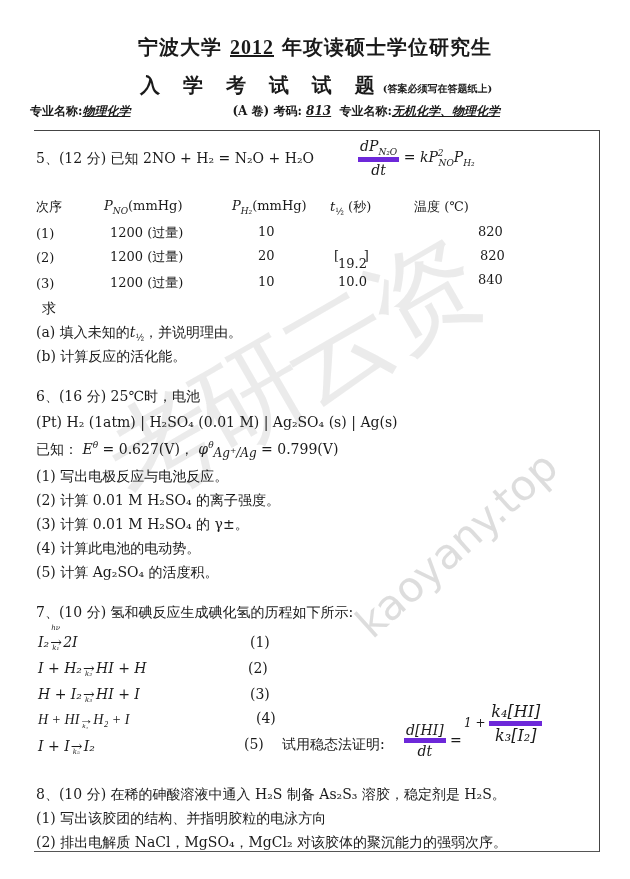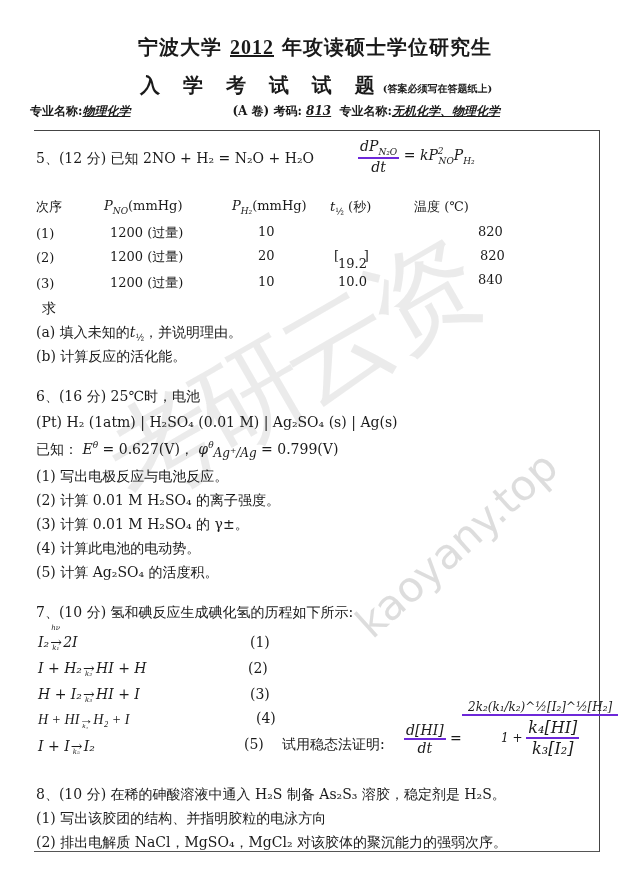--- a/index.html
+++ b/index.html
@@ -16,21 +16,21 @@
   .meta { left: 30px; top: 103px; font-size: 12px; font-weight: bold; }
   .meta .u { text-decoration: underline; font-style: italic; }
   .meta .pad { display: inline-block; }
   .frame { position: absolute; left: 34px; top: 130px; width: 565px; height: 720px;
            border-top: 1.5px solid #444; border-right: 1.5px solid #444; border-bottom: 1.5px solid #555; }
   .q { font-size: 14px; }
   .sub { font-size: 9px; vertical-align: sub; }
   .sup { font-size: 9px; vertical-align: super; }
   .it { font-style: italic; }
   .frac { display: inline-block; vertical-align: middle; text-align: center; }
-  .frac .num { display: block; border-bottom: 2px solid #6d28d9; padding: 0 2px; }
+  .frac .num { display: block; border-bottom: 5px solid #6d28d9; padding: 0 2px; }
   .frac .den { display: block; padding: 0 2px; }
   .tbl { font-size: 13px; }
   .arrow { display: inline-block; position: relative; width: 14px; text-align: center; }
   .arrow .lbl-top { position: absolute; top: -10px; left: 2px; font-size: 7px; font-style: italic; }
   .arrow .lbl-bot { position: absolute; top: 10px; left: 3px; font-size: 7px; font-style: italic; text-align: center; }
   .wm { position: absolute; color: #cfcfcf; opacity: 0.45; font-family: "DejaVu Sans", sans-serif; pointer-events: none; }
 </style>
 </head>
 <body>
 
@@ -139,21 +139,20 @@
   <span>I + I</span><span class="arrow">→<span class="lbl-bot">k₅</span></span><span>I₂</span>
 </div>
 <div class="abs q" style="left:244px; top:736px;">(5)</div>
 
 <div class="abs q" style="left:282px; top:736px;">试用稳态法证明:</div>
 <div class="abs q it" style="left:404px; top:722px;">
   <span class="frac"><span class="num">d[HI]</span><span class="den">dt</span></span> =
 </div>
 <div class="abs it" style="left:462px; top:700px; font-size:12px;">
   <span class="frac">
-    <span class="num" style="padding:0 6px;">2k₂(k₁/k₂)^½[I₂]^½[H₂]</span>
     <span class="den" style="padding-top:2px;">
       <span>1 +</span>
       <span class="frac" style="font-size:16px;"><span class="num">k₄[HI]</span><span class="den">k₃[I₂]</span></span>
     </span>
   </span>
 </div>
 
 <div class="abs q" style="left:36px; top:786px;">
   <span>8、(10 分)</span> <span>在稀的砷酸溶液中通入 H₂S 制备 As₂S₃ 溶胶，稳定剂是 H₂S。</span>
 </div>

